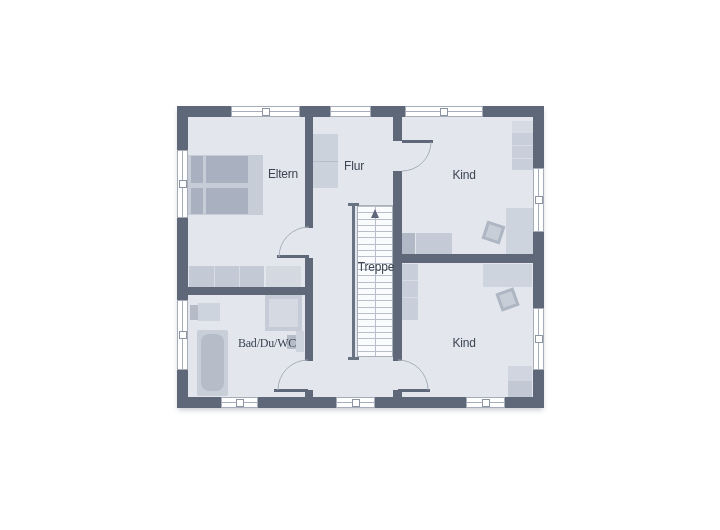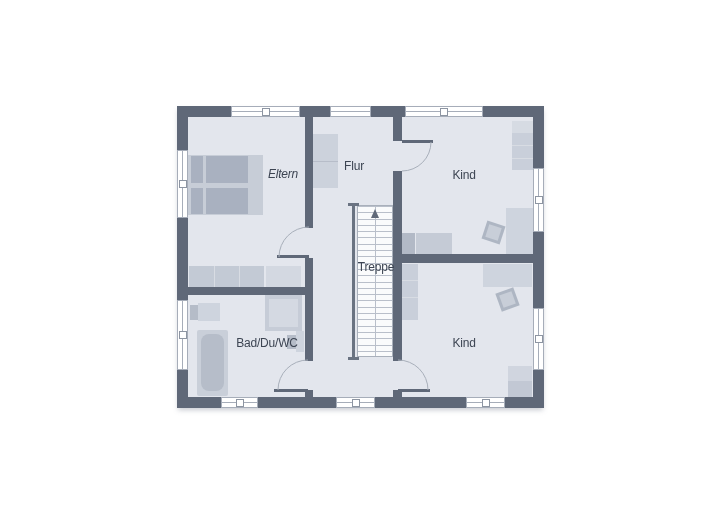--- a/index.html
+++ b/index.html
@@ -123,21 +123,21 @@
     <div class="abs leaf" style="left:221px;top:283px;width:32px;height:3px;"></div>
 
     <svg width="367" height="302" viewBox="0 0 367 302">
       <path class="arc" d="M102,151 A30,30 0 0 1 132,121"></path>
       <path class="arc" d="M101,284 A30,30 0 0 1 131,254"></path>
       <path class="arc" d="M254,36 A29,29 0 0 1 225,65"></path>
       <path class="arc" d="M251,284 A30,30 0 0 0 221,254"></path>
       <path d="M194,112 L202,112 L198,103 Z" fill="#5f6878"></path>
     </svg>
 
-    <div class="lbl" style="left:106px;top:68px;font-style:italic;">Eltern</div>
+    <div class="lbl" style="left:106px;top:68px;">Eltern</div>
     <div class="lbl" style="left:177px;top:60px;">Flur</div>
     <div class="lbl" style="left:287px;top:69px;">Kind</div>
     <div class="lbl" style="left:199px;top:161px;">Treppe</div>
-    <div class="lbl" style="left:90px;top:237px;">Bad/Du/WC</div>
+    <div class="lbl" style="left:90px;top:237px;font-family:Liberation Serif, serif;">Bad/Du/WC</div>
     <div class="lbl" style="left:287px;top:237px;">Kind</div>
 
   </div>
 </div>
 
 </body></html>

